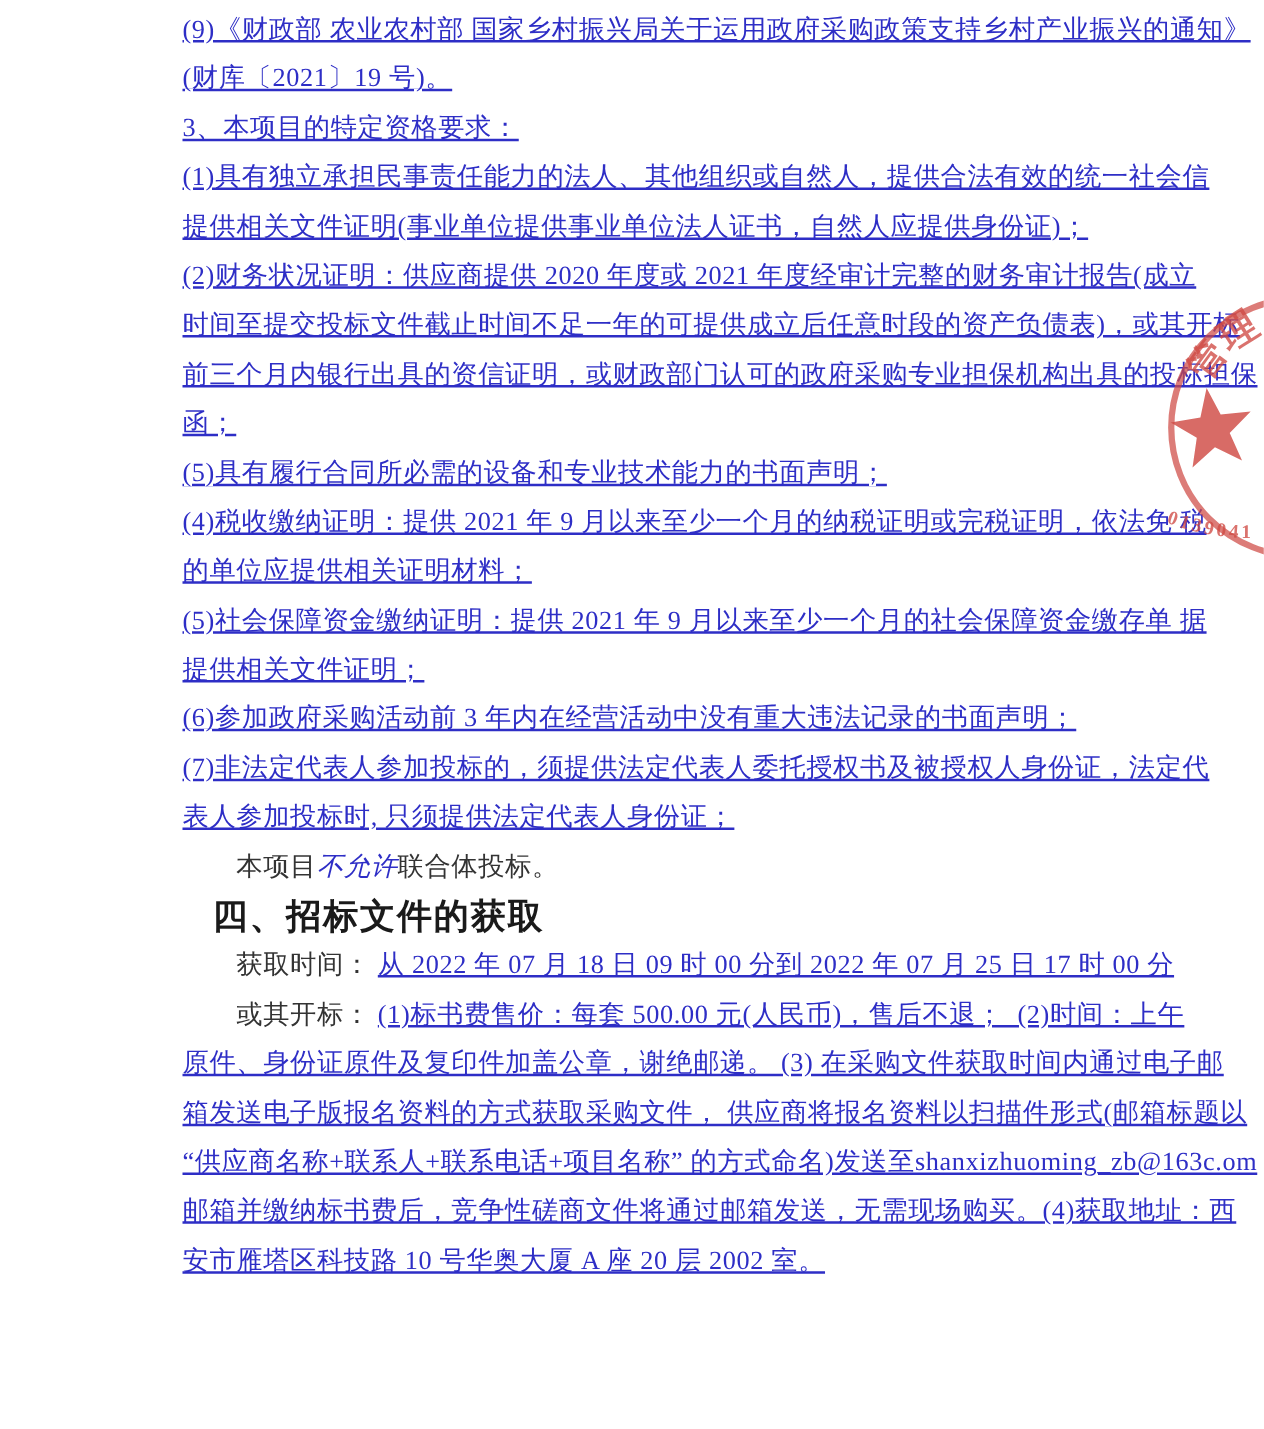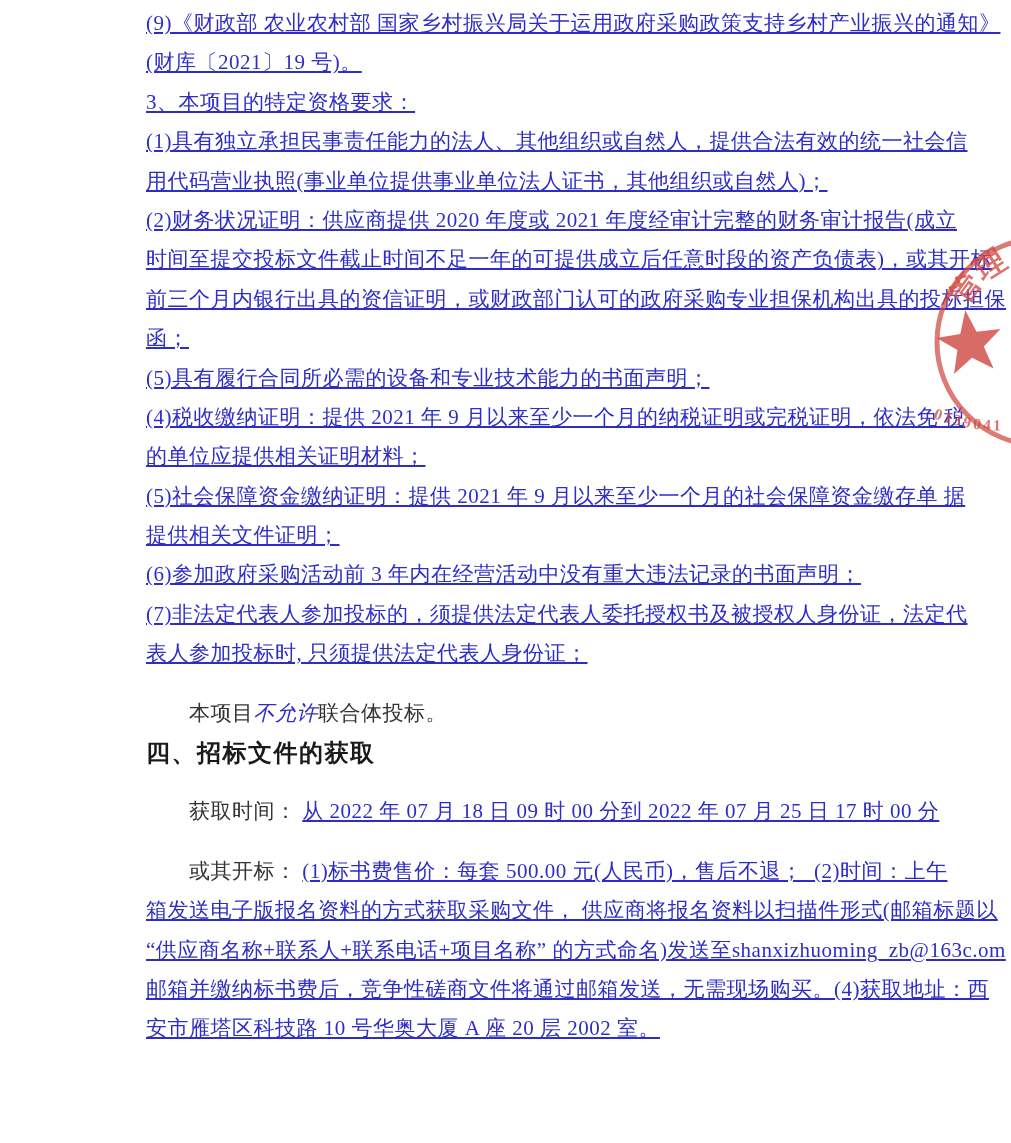--- a/index.html
+++ b/index.html
@@ -16,30 +16,31 @@
     left: 146px; top: 4px;
     width: 740px;
   }
   .line {
     height: 39.4px;
     line-height: 39.4px;
     font-size: 21px;
     white-space: pre;
     letter-spacing: 0.5px;
   }
-  .indent { padding-left: 43px; margin-top: 20px; }
+  .indent { padding-left: 43px; }
   .t-b { color: var(--blue); text-decoration: underline; }
   .t-k { color: var(--black); }
   .t-i { color: var(--blue); font-style: italic; }
   .t-h {
     color: var(--head);
     font-weight: bold;
-    font-size: 24px;
+    font-size: 28px;
     letter-spacing: 1.5px;
     font-family: "Liberation Sans", sans-serif;
+    margin-left: 24px;
   }
   .stamp {
     position: absolute;
     left: 930px; top: 230px;
     width: 230px; height: 230px;
   }
   .stamp text {
     font-family: "Liberation Serif", serif;
     font-weight: bold;
   }
@@ -47,37 +48,38 @@
 </head>
 <body style="background: rgb(255, 255, 255);">
 
 <div class="page">
 
   <div class="doc" id="doc-lines">
       <div class="line"><span class="t-b">(9)《财政部 农业农村部 国家乡村振兴局关于运用政府采购政策支持乡村产业振兴的通知》</span></div>
       <div class="line"><span class="t-b">(财库〔2021〕19 号)。</span></div>
       <div class="line"><span class="t-b">3、本项目的特定资格要求：</span></div>
       <div class="line"><span class="t-b">(1)具有独立承担民事责任能力的法人、其他组织或自然人，提供合法有效的统一社会信</span></div>
-      <div class="line"><span class="t-b">用代码营业执照(事业单位提供事业单位法人证书，其他组织或自然人)；</span></div>
+      <div class="line"><span class="t-b">提供相关文件证明(事业单位提供事业单位法人证书，自然人应提供身份证)；</span></div>
       <div class="line"><span class="t-b">(2)财务状况证明：供应商提供 2020 年度或 2021 年度经审计完整的财务审计报告(成立</span></div>
       <div class="line"><span class="t-b">时间至提交投标文件截止时间不足一年的可提供成立后任意时段的资产负债表)，或其开标</span></div>
       <div class="line"><span class="t-b">前三个月内银行出具的资信证明，或财政部门认可的政府采购专业担保机构出具的投标担保</span></div>
       <div class="line"><span class="t-b">函；</span></div>
       <div class="line"><span class="t-b">(5)具有履行合同所必需的设备和专业技术能力的书面声明；</span></div>
       <div class="line"><span class="t-b">(4)税收缴纳证明：提供 2021 年 9 月以来至少一个月的纳税证明或完税证明，依法免 税</span></div>
       <div class="line"><span class="t-b">的单位应提供相关证明材料；</span></div>
       <div class="line"><span class="t-b">(5)社会保障资金缴纳证明：提供 2021 年 9 月以来至少一个月的社会保障资金缴存单 据</span></div>
       <div class="line"><span class="t-b">提供相关文件证明；</span></div>
       <div class="line"><span class="t-b">(6)参加政府采购活动前 3 年内在经营活动中没有重大违法记录的书面声明；</span></div>
       <div class="line"><span class="t-b">(7)非法定代表人参加投标的，须提供法定代表人委托授权书及被授权人身份证，法定代</span></div>
       <div class="line"><span class="t-b">表人参加投标时, 只须提供法定代表人身份证；</span></div>
       <div class="line indent"><span class="t-k">本项目</span><span class="t-i">不允许</span><span class="t-k">联合体投标。</span></div>
       <div class="line"><span class="t-h">四、招标文件的获取</span></div>
       <div class="line indent"><span class="t-k">获取时间： </span><span class="t-b">从 2022 年 07 月 18 日 09 时 00 分到 2022 年 07 月 25 日 17 时 00 分</span></div>
       <div class="line indent"><span class="t-k">或其开标： </span><span class="t-b">(1)标书费售价：每套 500.00 元(人民币)，售后不退；  (2)时间：上午</span></div>
+      <div class="line"><span class="t-b">原件、身份证原件及复印件加盖公章，谢绝邮递。 (3) 在采购文件获取时间内通过电子邮</span></div>
       <div class="line"><span class="t-b">箱发送电子版报名资料的方式获取采购文件， 供应商将报名资料以扫描件形式(邮箱标题以</span></div>
       <div class="line"><span class="t-b">“供应商名称+联系人+联系电话+项目名称” 的方式命名)发送至shanxizhuoming_zb@163c.om</span></div>
       <div class="line"><span class="t-b">邮箱并缴纳标书费后，竞争性磋商文件将通过邮箱发送，无需现场购买。(4)获取地址：西</span></div>
       <div class="line"><span class="t-b">安市雁塔区科技路 10 号华奥大厦 A 座 20 层 2002 室。</span></div>
     </div>
 
   <svg class="stamp" viewBox="0 0 230 230" width="230" height="230" aria-hidden="true">
     <defs>
       <path id="arcTop" d="M 28,112 A 82,82 0 0 1 192,112" fill="none"></path>
       <path id="arcBottom" d="M 3,188 Q 44,203 82,200" fill="none"></path>

